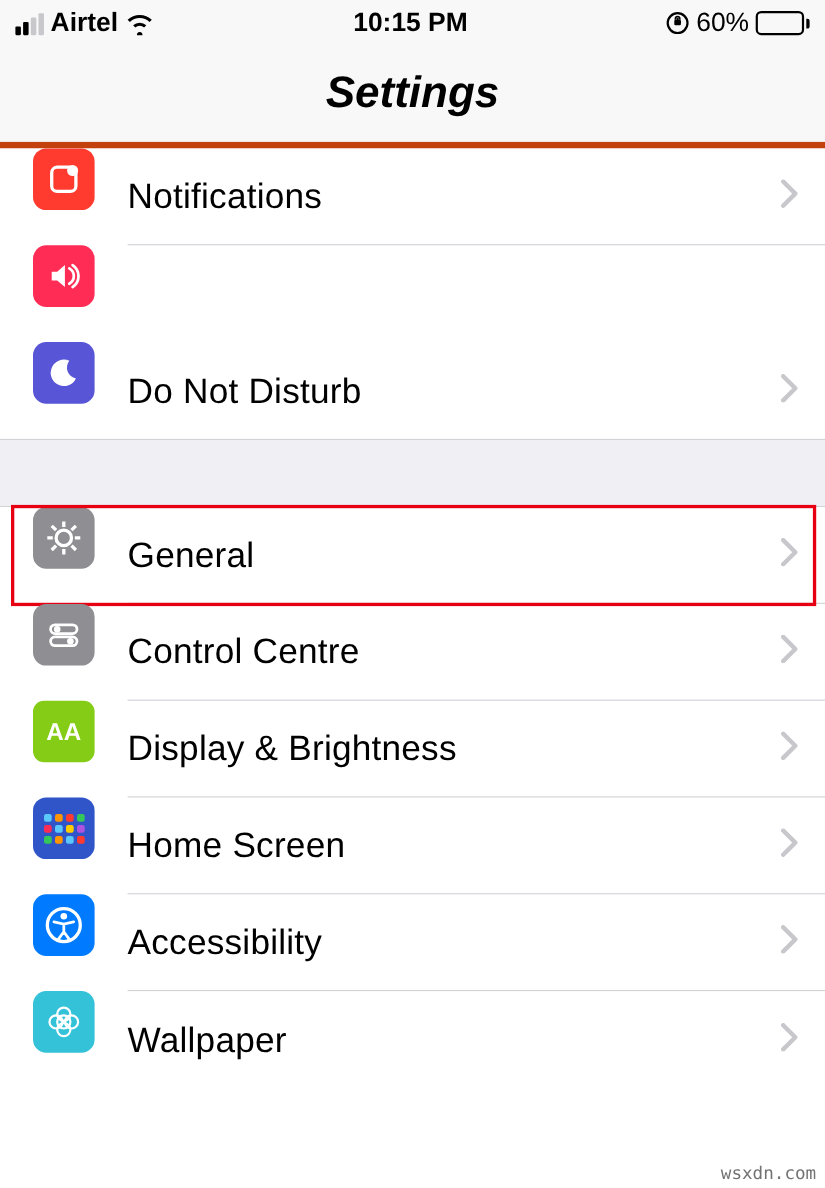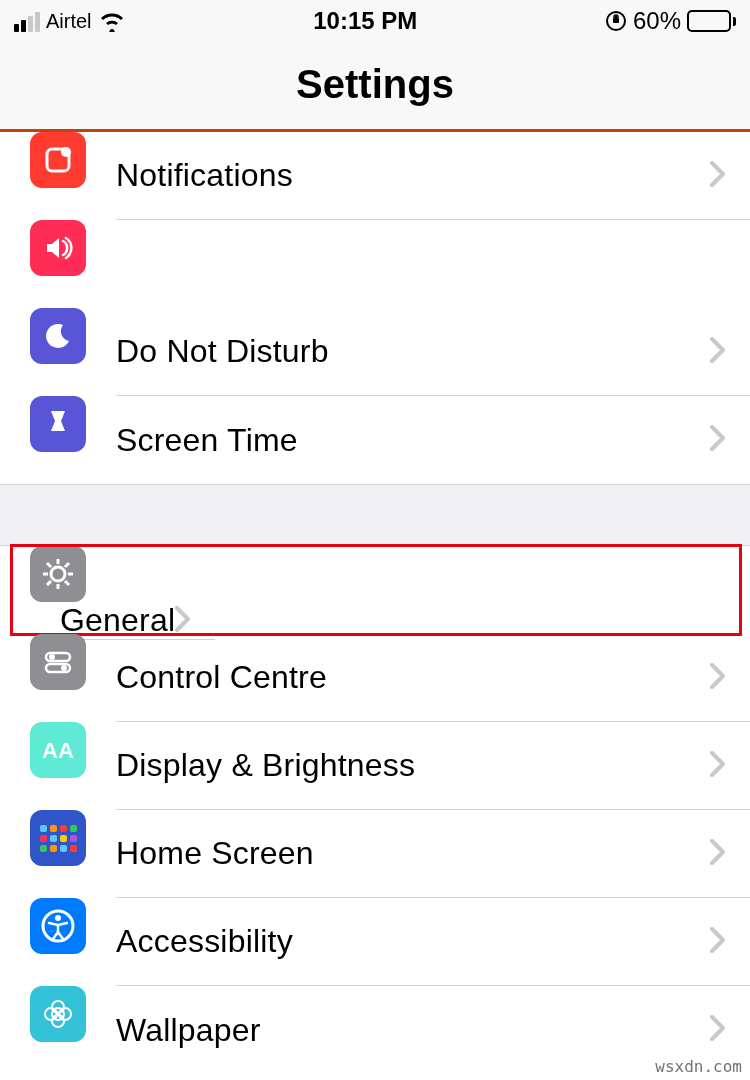--- a/index.html
+++ b/index.html
@@ -44,39 +44,40 @@
     }
     .signal-bars span {
       width: 5px;
       background: #000;
       border-radius: 1px;
     }
     .signal-bars span:nth-child(1){height:8px;}
     .signal-bars span:nth-child(2){height:12px;}
     .signal-bars span:nth-child(3){height:16px;background:#c7c7cc;}
     .signal-bars span:nth-child(4){height:20px;background:#c7c7cc;}
-    .carrier {font-size:20px;font-weight:400;}
+    .carrier {font-size:24px;font-weight:700;}
     .wifi-icon, .lock-icon {display:inline-flex;}
     .battery {
       display:inline-flex;align-items:center;gap:2px;
     }
     .battery-body {
       width: 44px;height: 22px;border: 2px solid #000;border-radius: 5px;position: relative;padding: 2px;
     }
     .battery-fill {
       height: 100%;width: 88%;background: #000;border-radius: 2px;
     }
     .battery-tip {
       width: 3px;height: 9px;background: #000;border-radius: 0 2px 2px 0;
     }
     .header {
       background: #f8f8f9;
       text-align: center;
       padding: 20px 16px 22px;
-      border-bottom: 3px solid #c2410c;
+      border-bottom: 6px solid #c2410c;
+      font-style: italic;
     }
     .header-title {
       font-size: 40px;
       font-weight: 700;
       color: #000;
     }
     .section {
       background: #fff;
     }
     .section-gap {
@@ -217,41 +218,28 @@
         </svg>
     </div>
     <div class="content">
       <span class="label">Do Not Disturb</span>
       <span class="chevron"><svg width="16" height="26" viewBox="0 0 16 26">
             <path d="M2 2 L13 13 L2 24" stroke="#c7c7cc" stroke-width="4" fill="none" stroke-linecap="round" stroke-linejoin="round"></path>
           </svg></span>
     </div>
   </div>
 
-  <div class="row">
-    <div class="icon-box" style="background:#5856d6;">
-      <svg width="34" height="34" viewBox="0 0 34 34">
-          <path d="M10 4 h14 l-4 10 l4 10 h-14 l4 -10 z" fill="#fff"></path>
-        </svg>
-    </div>
-    <div class="content" style="border-bottom:none;">
-      <span class="label">Screen Time</span>
-      <span class="chevron"><svg width="16" height="26" viewBox="0 0 16 26">
-            <path d="M2 2 L13 13 L2 24" stroke="#c7c7cc" stroke-width="4" fill="none" stroke-linecap="round" stroke-linejoin="round"></path>
-          </svg></span>
-    </div>
-  </div>
 
 </div>
 
 <div class="section-gap"></div>
 
 <div class="section">
 
-  <div class="row" style="position:relative;flex-direction:column;">
+  <div class="row" style="position:relative;">
     <div class="highlight"></div>
     <div class="icon-box" style="background:#8e8e93;">
       <svg width="38" height="38" viewBox="0 0 38 38">
           <circle cx="19" cy="19" r="7" fill="none" stroke="#fff" stroke-width="3"></circle>
           <g stroke="#fff" stroke-width="3">
             <line x1="19" y1="4" x2="19" y2="9"></line>
             <line x1="19" y1="29" x2="19" y2="34"></line>
             <line x1="4" y1="19" x2="9" y2="19"></line>
             <line x1="29" y1="19" x2="34" y2="19"></line>
             <line x1="8" y1="8" x2="12" y2="12"></line>
@@ -280,21 +268,21 @@
     </div>
     <div class="content">
       <span class="label">Control Centre</span>
       <span class="chevron"><svg width="16" height="26" viewBox="0 0 16 26">
             <path d="M2 2 L13 13 L2 24" stroke="#c7c7cc" stroke-width="4" fill="none" stroke-linecap="round" stroke-linejoin="round"></path>
           </svg></span>
     </div>
   </div>
 
   <div class="row">
-    <div class="icon-box" style="background:#5eead4;">
+    <div class="icon-box" style="background:#84cc16;border-radius:10px;">
       <svg width="40" height="34" viewBox="0 0 40 34">
           <text x="20" y="25" font-size="22" font-weight="600" fill="#fff" text-anchor="middle" font-family="-apple-system">AA</text>
         </svg>
     </div>
     <div class="content">
       <span class="label">Display &amp; Brightness</span>
       <span class="chevron"><svg width="16" height="26" viewBox="0 0 16 26">
             <path d="M2 2 L13 13 L2 24" stroke="#c7c7cc" stroke-width="4" fill="none" stroke-linecap="round" stroke-linejoin="round"></path>
           </svg></span>
     </div>

